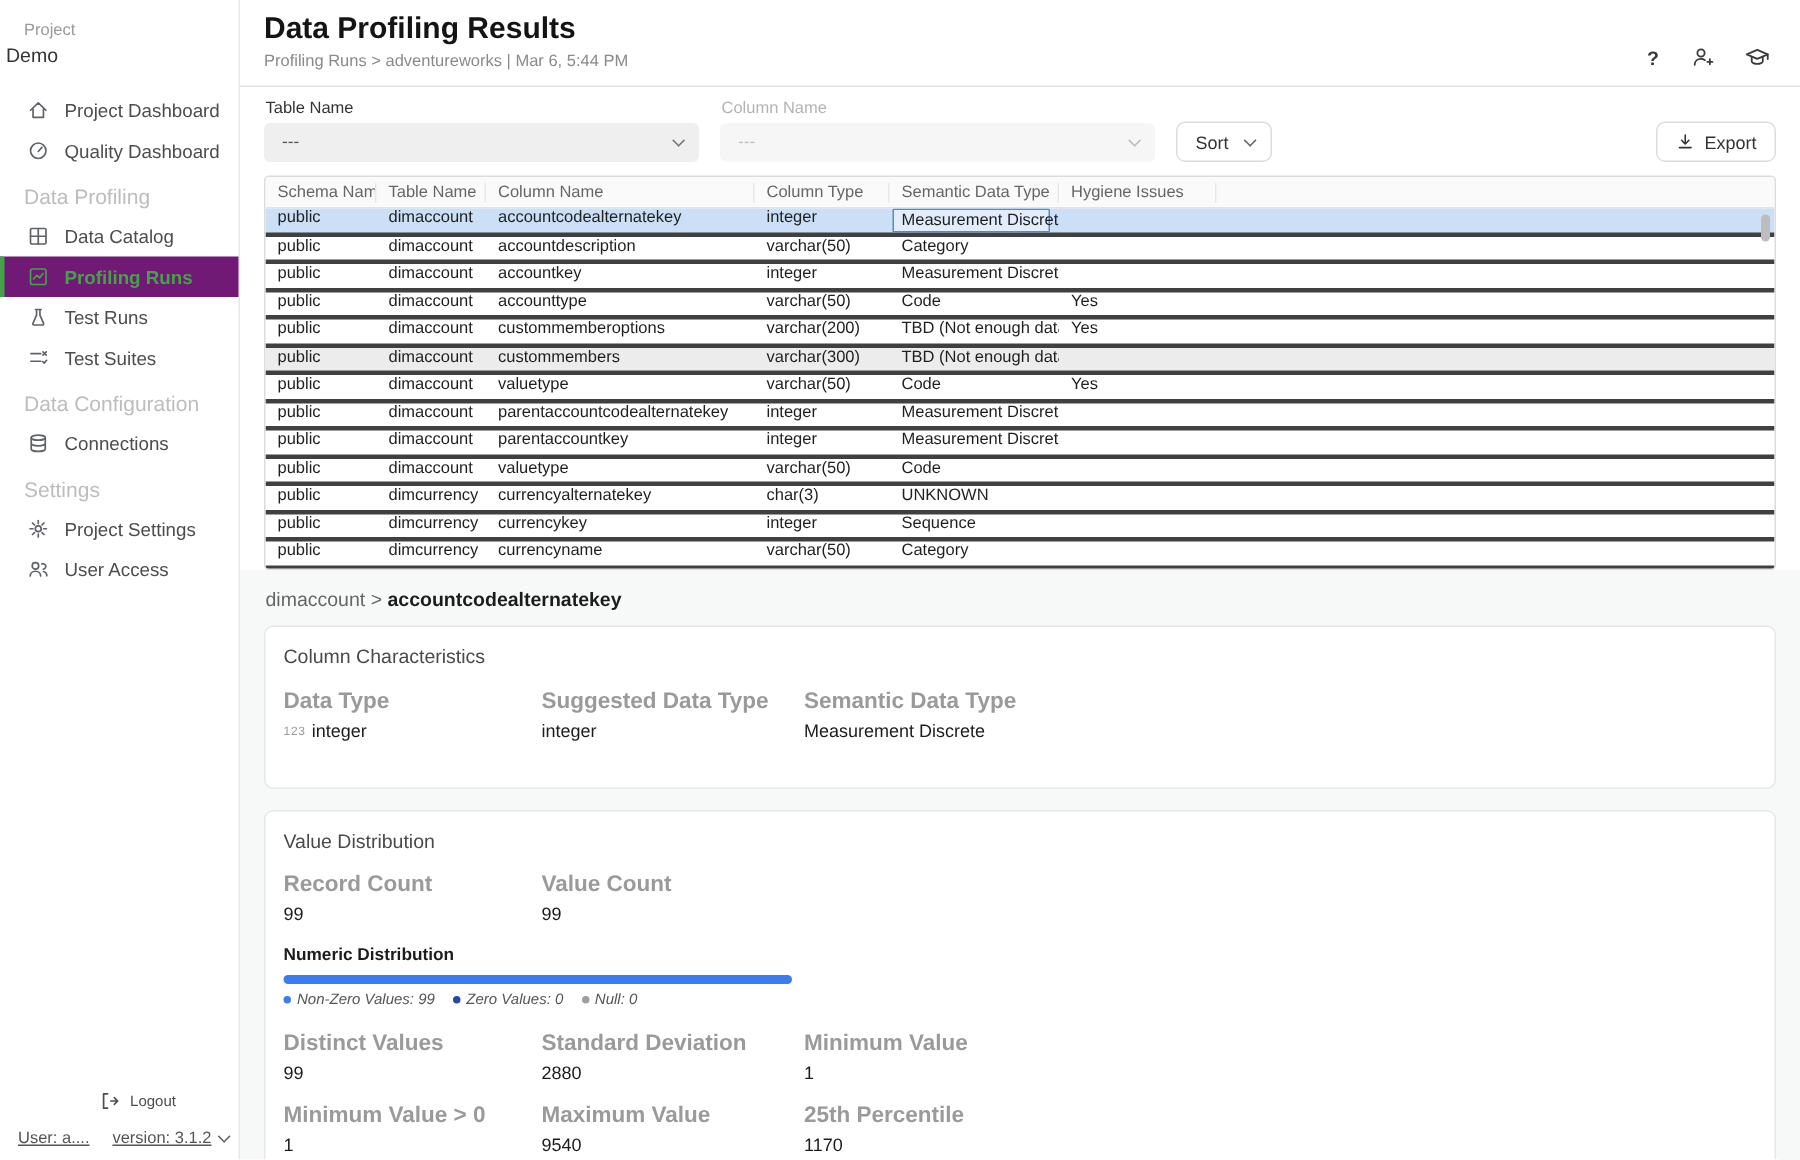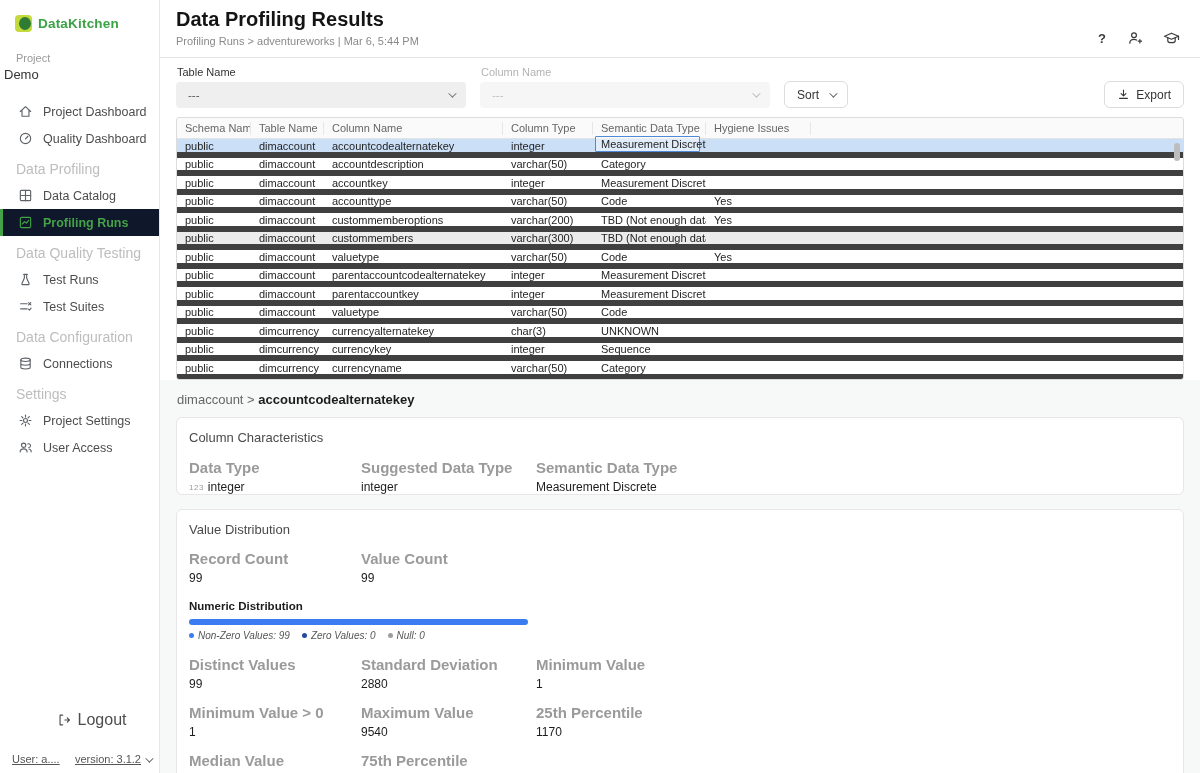--- a/index.html
+++ b/index.html
@@ -11,24 +11,24 @@
   .sidebar { width:160px; flex-shrink:0; border-right:1px solid #e8e8e8; display:flex; flex-direction:column; background:#fff; }
   .logo-row { display:flex; align-items:center; gap:6px; padding:15px 12px 6px 15px; }
   .logo-mark { width:17px; height:17px; border-radius:4px; background:#c3d93c; position:relative; overflow:hidden; flex-shrink:0; }
   .logo-mark::after { content:""; position:absolute; right:1px; top:2px; width:12px; height:13px; border-radius:50%; background:#2e7d32; }
   .logo-text { font-size:13.5px; font-weight:bold; color:#3aa244; letter-spacing:.2px; }
   .project-label { margin:14px 16px 0; font-size:11px; color:#9a9a9a; }
   .project-name { margin:3px 4px 16px; font-size:13px; color:#333; }
   .nav-section { padding:9px 16px 5px; font-size:14px; color:#bdbdbd; }
   .nav-item { display:flex; align-items:center; gap:10px; height:27px; padding-left:15px; border-left:3px solid transparent; font-size:12.5px; color:#4d4d4d; cursor:pointer; }
   .nav-item svg { width:15px; height:15px; stroke:#5f6368; fill:none; stroke-width:1.2; stroke-linecap:round; stroke-linejoin:round; flex-shrink:0; }
-  .nav-item.active { background:#0f172a; border-left-color:#44a248; color:#44a248; font-weight:bold; }
+  .nav-item.active { background:#701a75; border-left-color:#44a248; color:#44a248; font-weight:bold; }
   .nav-item.active svg { stroke:#44a248; }
   .sidebar-bottom { margin-top:auto; }
-  .logout-btn { display:flex; align-items:center; justify-content:center; gap:7px; font-size:16px; color:#4d4d4d; margin-bottom:24px; cursor:pointer;padding-left:24px; }
+  .logout-btn { display:flex; align-items:center; justify-content:center; gap:7px; font-size:10px; color:#4d4d4d; margin-bottom:12px; cursor:pointer;padding-left:24px; }
   .logout-btn svg { width:14px; height:14px; stroke:#4d4d4d; fill:none; stroke-width:1.3; stroke-linecap:round; stroke-linejoin:round; }
   .sidebar-footer { display:flex; justify-content:space-between; align-items:flex-end; padding:0 8px 8px 12px; font-size:11px; color:#555; }
   .footer-link { text-decoration:underline; cursor:pointer; white-space:nowrap; }
   .chev { display:inline-block; width:6px; height:6px; border-right:1.4px solid #666; border-bottom:1.4px solid #666; transform:rotate(45deg) translateY(-2px); margin-left:4px; }
 
   
   .main { flex:1; display:flex; flex-direction:column; overflow:hidden; background:#fff; }
   .header { display:flex; justify-content:space-between; align-items:flex-start; padding:8px 20px 0 16px; border-bottom:1px solid #e2e2e2; }
   .page-title { font-size:20px; font-weight:600; color:#141414; }
   .page-breadcrumb { font-size:11px; color:#8a8a8a; margin:4px 0 10px; }
@@ -48,60 +48,56 @@
   .select.disabled .chev { border-color:#bbb; }
   .btn { height:27px; background:#fff; border:1px solid #dcdcdc; border-radius:6px; display:flex; align-items:center; gap:6px; padding:0 12px; font-size:12px; color:#333; cursor:pointer; }
   .export-btn { margin-left:auto; }
   .export-btn svg { width:13px; height:13px; stroke:#333; fill:none; stroke-width:1.3; stroke-linecap:round; stroke-linejoin:round; }
 
   
   .table-wrap { margin:9px 16px 0; border:1px solid #dcdcdc; border-radius:3px; height:263px; position:relative; overflow:hidden; background:#fff; }
   .thead { display:flex; height:21px; align-items:center; background:#fafafa; border-bottom:1px solid #e3e3e3; font-size:11px; color:#666; }
   .th { padding-left:8px; border-right:1px solid #e7e7e7; height:13px; line-height:13px; white-space:nowrap; overflow:hidden; }
   .th.filler { border-right:none; flex:1; }
-  .tr { display:flex; height:18.5px; align-items:flex-end; border-bottom:6px solid #404040; font-size:11px; color:#1f1f1f; cursor:pointer; }
+  .tr { display:flex; height:18.5px; align-items:flex-start; border-bottom:3px solid #404040; font-size:11px; color:#1f1f1f; cursor:pointer; }
   .tr.selected { background:#cbdff7; }
   .tr.striped { background:#ececec; }
   .td { padding-left:8px; white-space:nowrap; overflow:hidden; }
   .td.filler { flex:1; }
   .c0 { width:74px; } .c1 { width:73px; } .c2 { width:179px; } .c3 { width:90px; } .c4 { width:113px; } .c5 { width:105px; }
   .td.c0,.td.c1,.td.c2,.td.c3,.td.c4,.td.c5 { flex-shrink:0; }
   .th.c0,.th.c1,.th.c2,.th.c3,.th.c4,.th.c5 { flex-shrink:0; }
   .sem-box { display:block; border:1.5px solid #4e8ad8; border-radius:1px; background:rgba(255,255,255,.45); padding:1px 5px; margin-right:6px; margin-left:-6px; }
   .td.c4.sel-cell { padding-left:8px; }
   .scroll-thumb { position:absolute; right:3px; top:25px; width:6px; height:18px; border-radius:3px; background:#bdbdbd; cursor:pointer; }
 
   
   .detail-area { flex:1; background:#f7f8f8; padding:9px 16px 0; overflow:hidden; }
   .detail-breadcrumb { font-size:13px; color:#666; margin:3px 0 10px 1px; }
   .detail-breadcrumb b { color:#1c1c1c; font-weight:bold; }
-  .card { background:#fff; border:1px solid #e7e7e7; border-radius:6px; padding:12px 12px 0; margin-bottom:14px; }
+  .card { background:#fff; border:1px solid #e7e7e7; border-radius:6px; padding:12px 12px 31px; margin-bottom:14px; }
   .card-title { font-size:13px; font-weight:500; color:#4a4a4a; }
   .fields-grid { display:grid; grid-template-columns:172px 175px 1fr; margin-top:14px; }
   .stat-label { font-size:15px; color:#9a9a9a; margin-bottom:4px;font-weight:bold; }
   .stat-value { font-size:12px; color:#1c1c1c; }
   .dtype-icon { font-size:8px; color:#9a9a9a; letter-spacing:.5px; margin-right:4px; vertical-align:1px; }
   .counts-grid { display:grid; grid-template-columns:172px 1fr; margin-top:13px; }
   .nd-label { font-size:11.5px; font-weight:bold; color:#1c1c1c; margin-top:15px; }
   .nd-bar { width:339px; height:6px; border-radius:3px; margin:7px 0 5px; }
   .nd-legend { display:flex; gap:12px; font-size:10px; font-style:italic; color:#555; align-items:center; }
   .nd-legend .li { display:flex; align-items:center; gap:4px; }
   .nd-legend .dot { width:5px; height:5px; border-radius:50%; display:inline-block; }
   .stats-grid { display:grid; grid-template-columns:172px 175px 1fr; row-gap:13px; margin-top:15px; }
 </style>
 </head>
 <body>
 
 <div class="app">
 
   <div class="sidebar">
-    <div class="logo-row">
-      <span class="logo-mark"></span>
-      <span class="logo-text">DataKitchen</span>
-    </div>
     <div class="project-label">Project</div>
     <div class="project-name">Demo</div>
 
     <div class="nav-item">
       <svg viewBox="0 0 16 16">
           <path d="M2.5 8 8 2.8 13.5 8 M4.3 7v6h7.4V7"></path>
         </svg>
       <span>Project Dashboard</span>
     </div>
     <div class="nav-item">
@@ -121,21 +117,20 @@
       <span>Data Catalog</span>
     </div>
     <div class="nav-item active">
       <svg viewBox="0 0 16 16">
           <rect x="2.5" y="2.5" width="11" height="11" rx="1.5"></rect>
           <path d="M4.6 9.6 7 7l2 1.7 2.4-3"></path>
         </svg>
       <span>Profiling Runs</span>
     </div>
 
-    <div class="nav-section">Data Quality Testing</div>
     <div class="nav-item">
       <svg viewBox="0 0 16 16">
           <path d="M6 2.5h4 M6.8 2.5v4L4.2 12.3a.9.9 0 0 0 .85 1.2h5.9a.9.9 0 0 0 .85-1.2L9.2 6.5v-4"></path>
         </svg>
       <span>Test Runs</span>
     </div>
     <div class="nav-item">
       <svg viewBox="0 0 16 16">
           <path d="M2.8 5h7 M2.8 10.5h7 M11.3 3.8l2.4 2.4 M13.7 3.8l-2.4 2.4 M11.2 10.8l1 1 1.8-2"></path>
         </svg>

